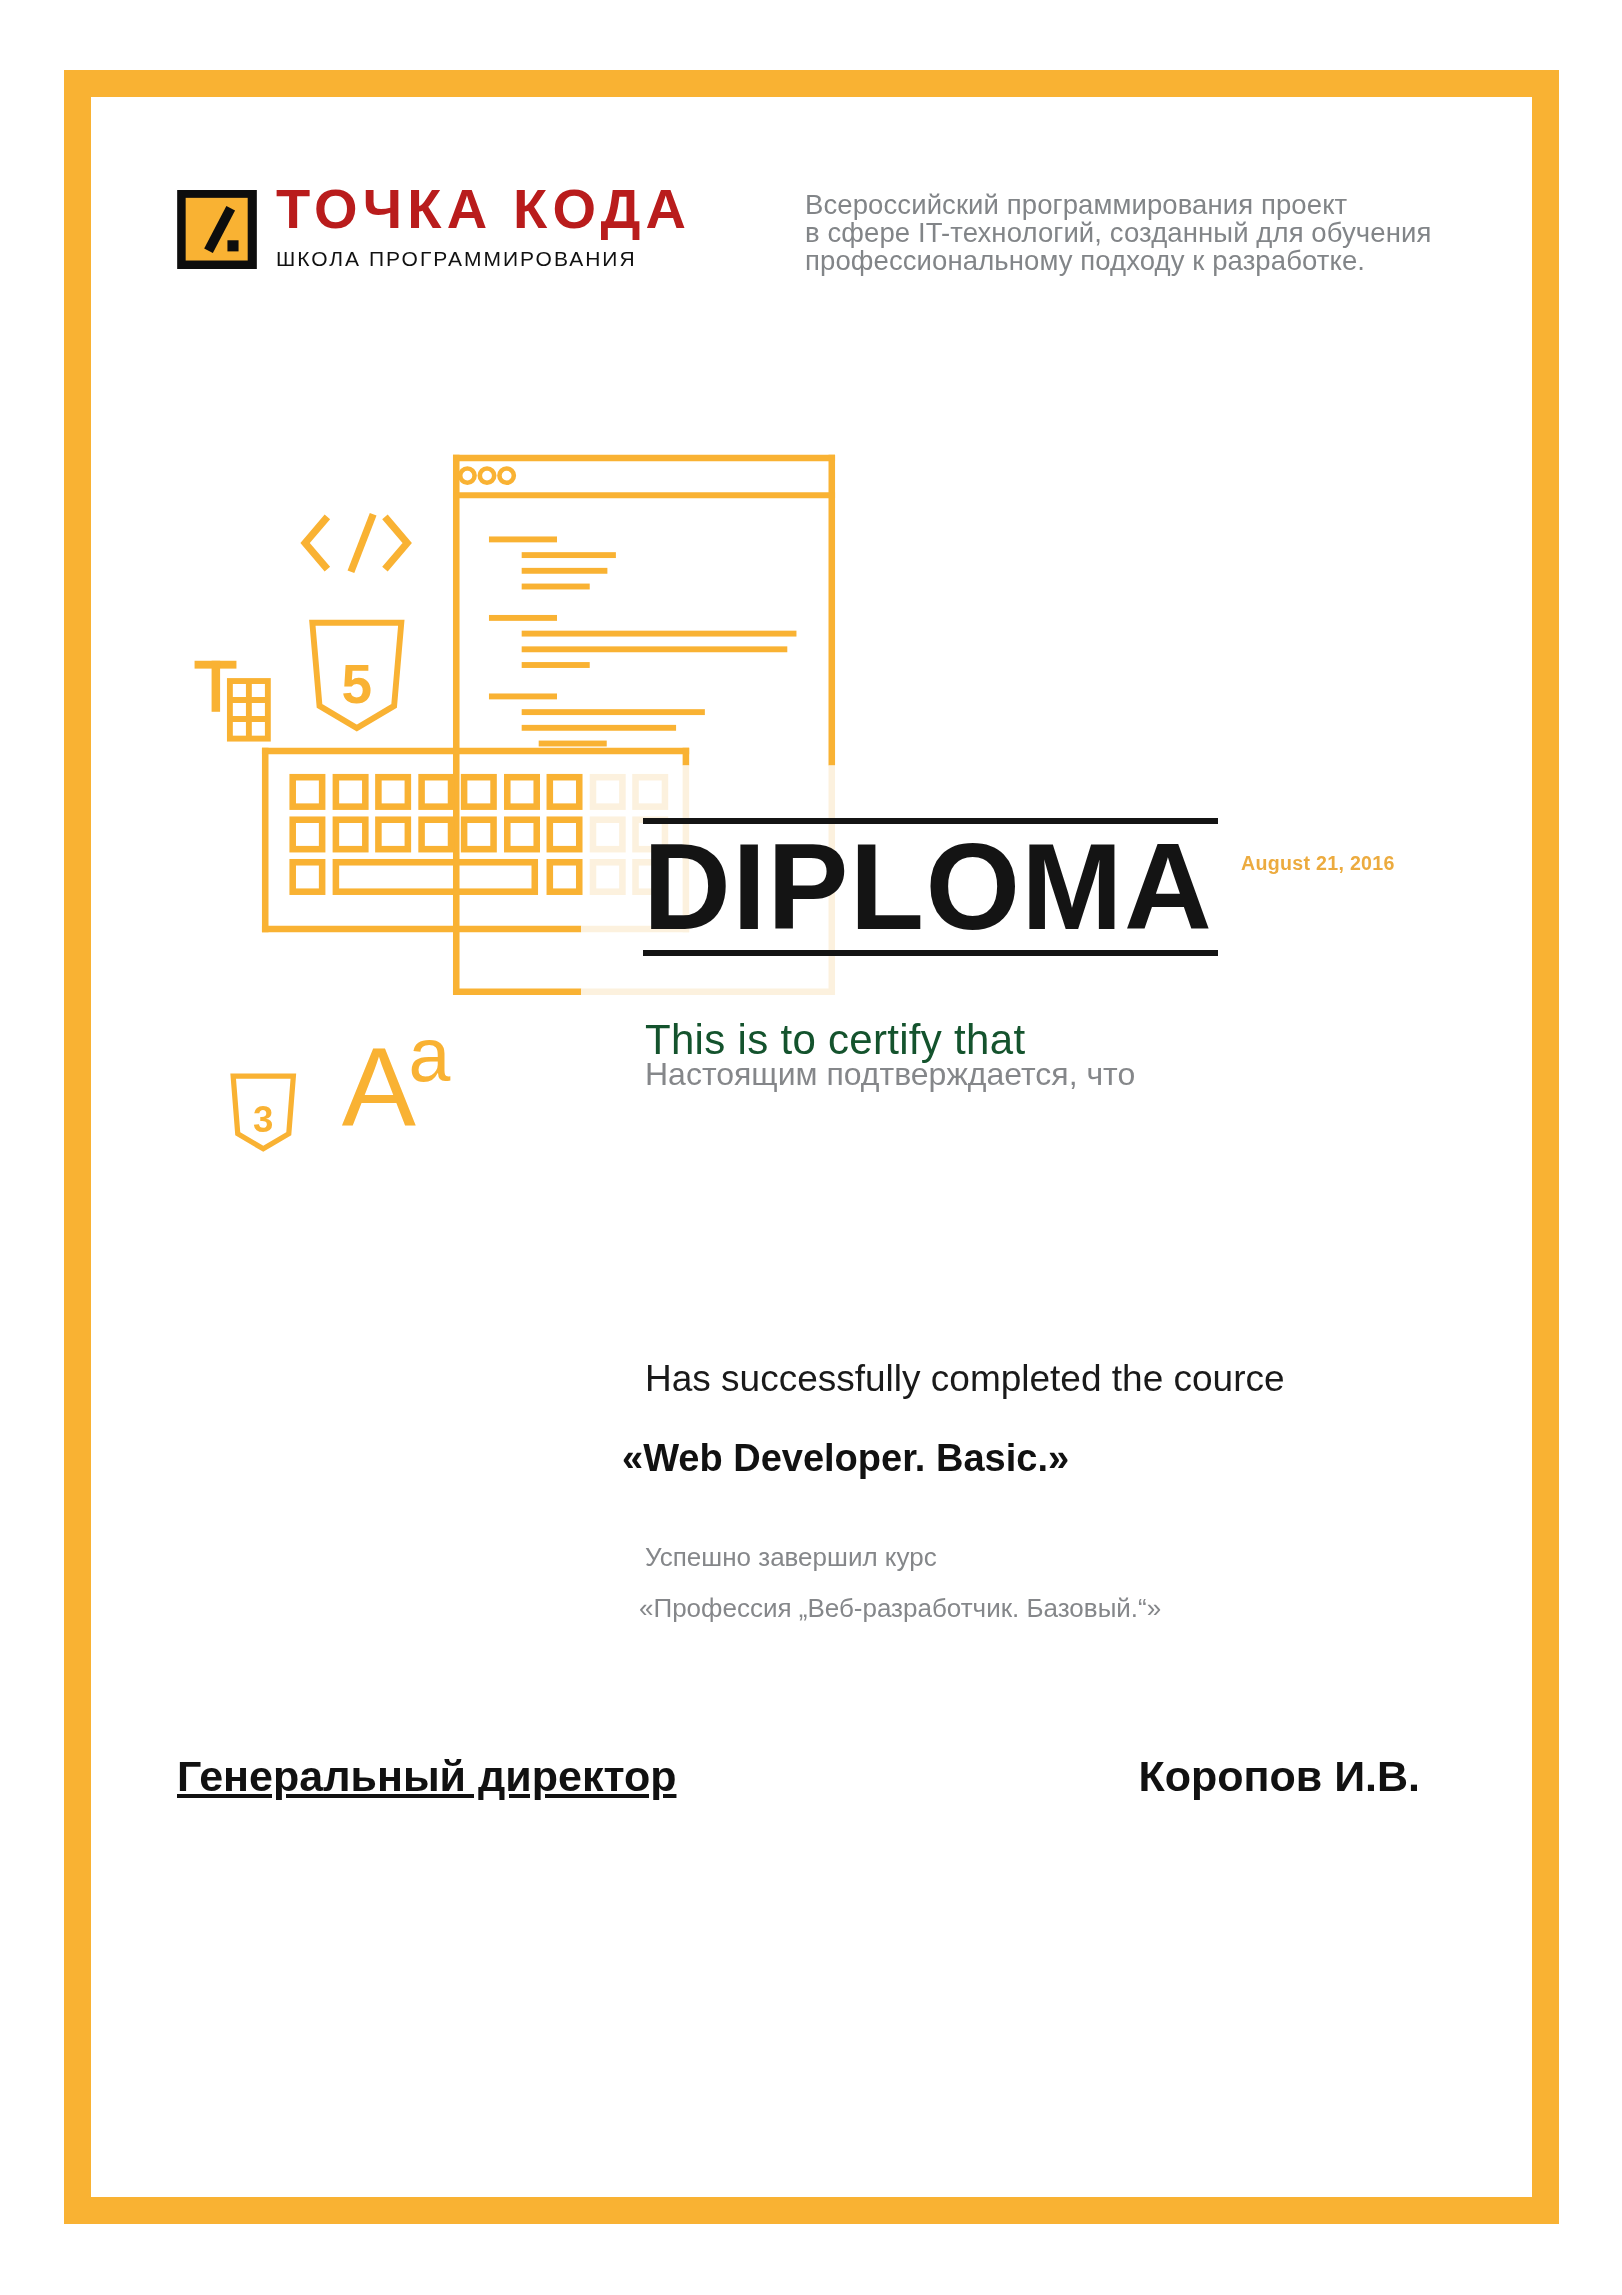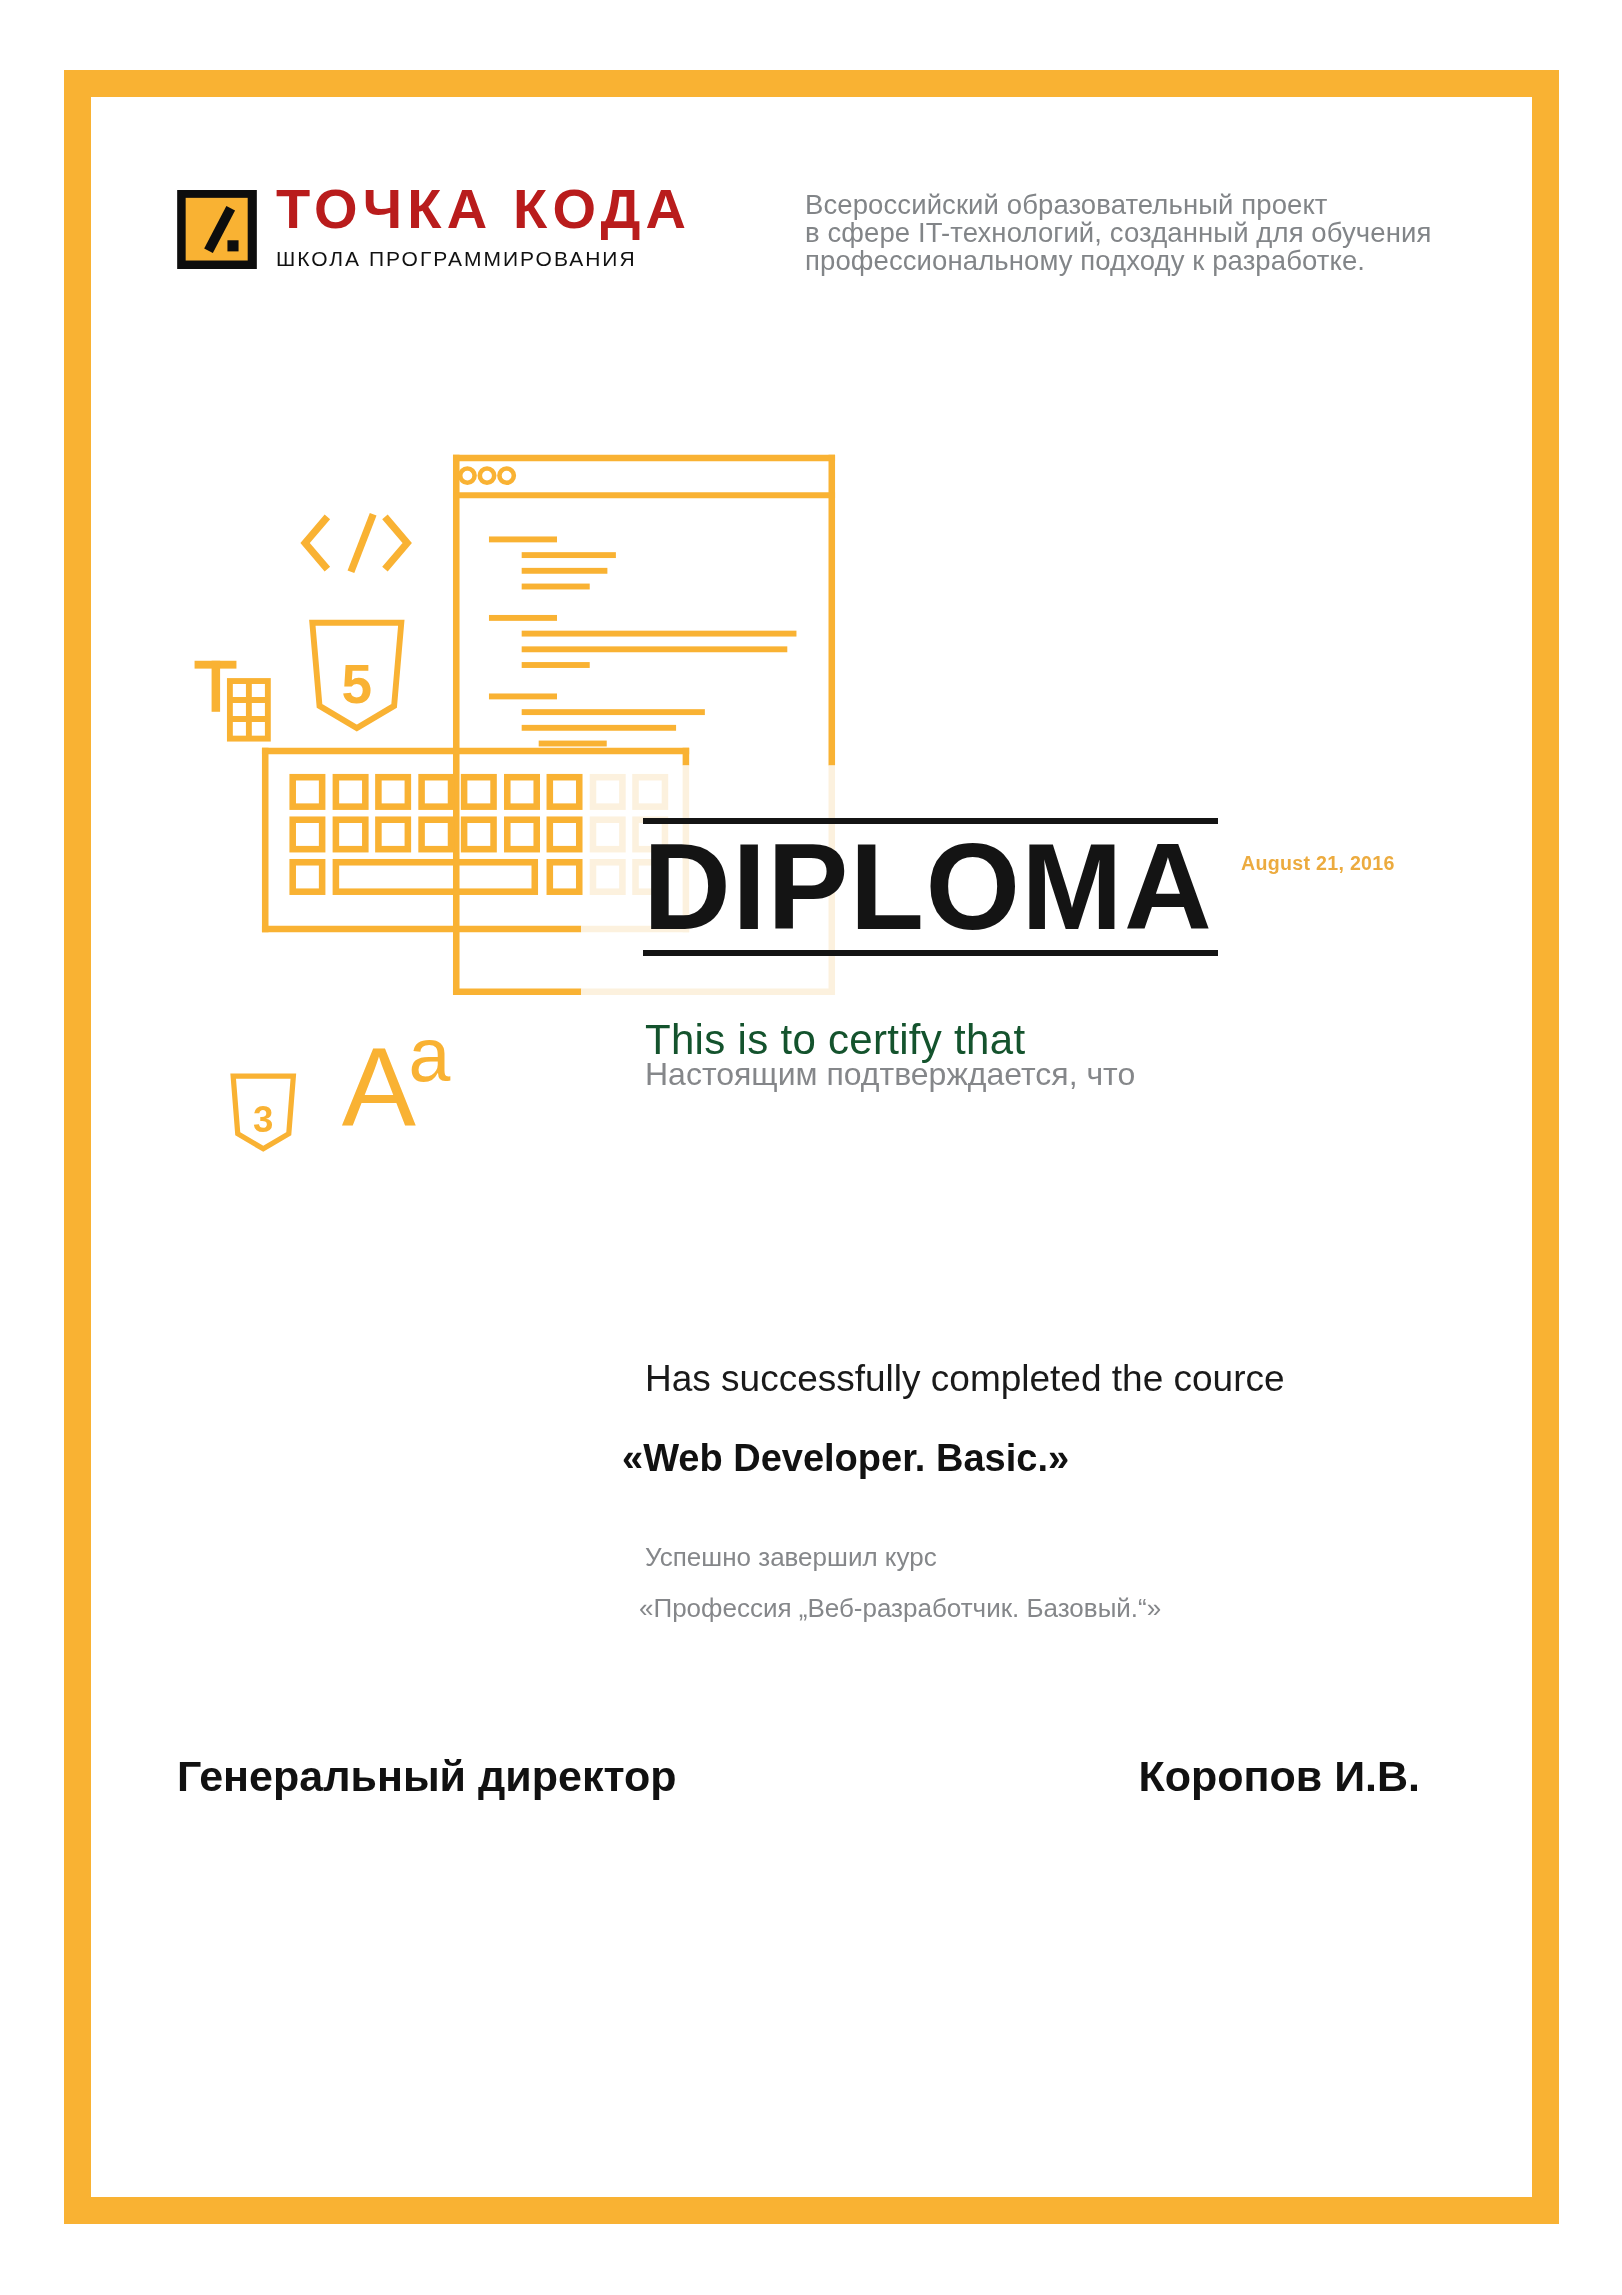--- a/index.html
+++ b/index.html
@@ -40,21 +40,21 @@
     letter-spacing:0.3px;white-space:nowrap;
   }
   #certify-en{left:645px;top:1019px;font-size:42px;color:#14532d;letter-spacing:0.3px;line-height:1;white-space:nowrap;}
   #certify-ru{left:645px;top:1058px;font-size:32px;color:var(--gray);line-height:1;white-space:nowrap;}
   
   #completed-en{left:645px;top:1360px;font-size:37px;color:#1a1a1a;line-height:1;white-space:nowrap;}
   #course-name{left:622px;top:1439px;font-size:38px;font-weight:700;color:#111;line-height:1;white-space:nowrap;}
   #completed-ru{left:645px;top:1544px;font-size:26px;color:var(--gray);line-height:1;white-space:nowrap;}
   #course-name-ru{left:627px;top:1595px;font-size:26px;color:var(--gray);line-height:1;white-space:nowrap;margin-left:12px;}
   
-  #sig-role{left:177px;top:1755px;font-size:43px;font-weight:700;color:#111;line-height:1;white-space:nowrap;}
+  #sig-role{left:177px;top:1755px;font-size:43px;font-weight:700;color:#111;line-height:1;white-space:nowrap;text-decoration:underline;}
   #sig-name{right:203px;top:1755px;font-size:43px;font-weight:700;color:#111;line-height:1;white-space:nowrap;}
   
   #footer-note{left:177px;top:2061px;font-size:26px;line-height:32px;color:var(--gray);white-space:nowrap;}
 </style>
 </head>
 <body>
 
 <div id="page">
 
   <div id="frame"></div>
@@ -62,21 +62,21 @@
   <svg id="logo-mark" class="abs" width="80" height="79" viewBox="0 0 122 121">
     <rect x="0" y="0" width="122" height="121" fill="#0d0d0d"></rect>
     <rect x="13" y="12" width="95" height="96" fill="#F9B233"></rect>
     <line x1="48" y1="93" x2="82" y2="28" stroke="#0d0d0d" stroke-width="15"></line>
     <rect x="77" y="77" width="17" height="17" fill="#0d0d0d"></rect>
   </svg>
   <div id="logo-title" class="abs">ТОЧКА КОДА</div>
   <div id="logo-subtitle" class="abs">ШКОЛА ПРОГРАММИРОВАНИЯ</div>
 
   <div id="tagline" class="abs">
-    <div>Всероссийский образовательный проект</div>
+    <div>Всероссийский программирования проект</div>
     <div>в сфере IT-технологий, созданный для обучения</div>
     <div>профессиональному подходу к разработке.</div>
   </div>
 
   <svg class="abs" style="left:0;top:0" width="1623" height="2295" viewBox="0 0 2480 3508">
     <g fill="none" stroke="#F9B233" stroke-width="10">
 
       <g>
         <rect x="697" y="700" width="574" height="816" fill="none" stroke="none"></rect>
         <line x1="697" y1="695" x2="697" y2="1521" stroke-width="10"></line>

